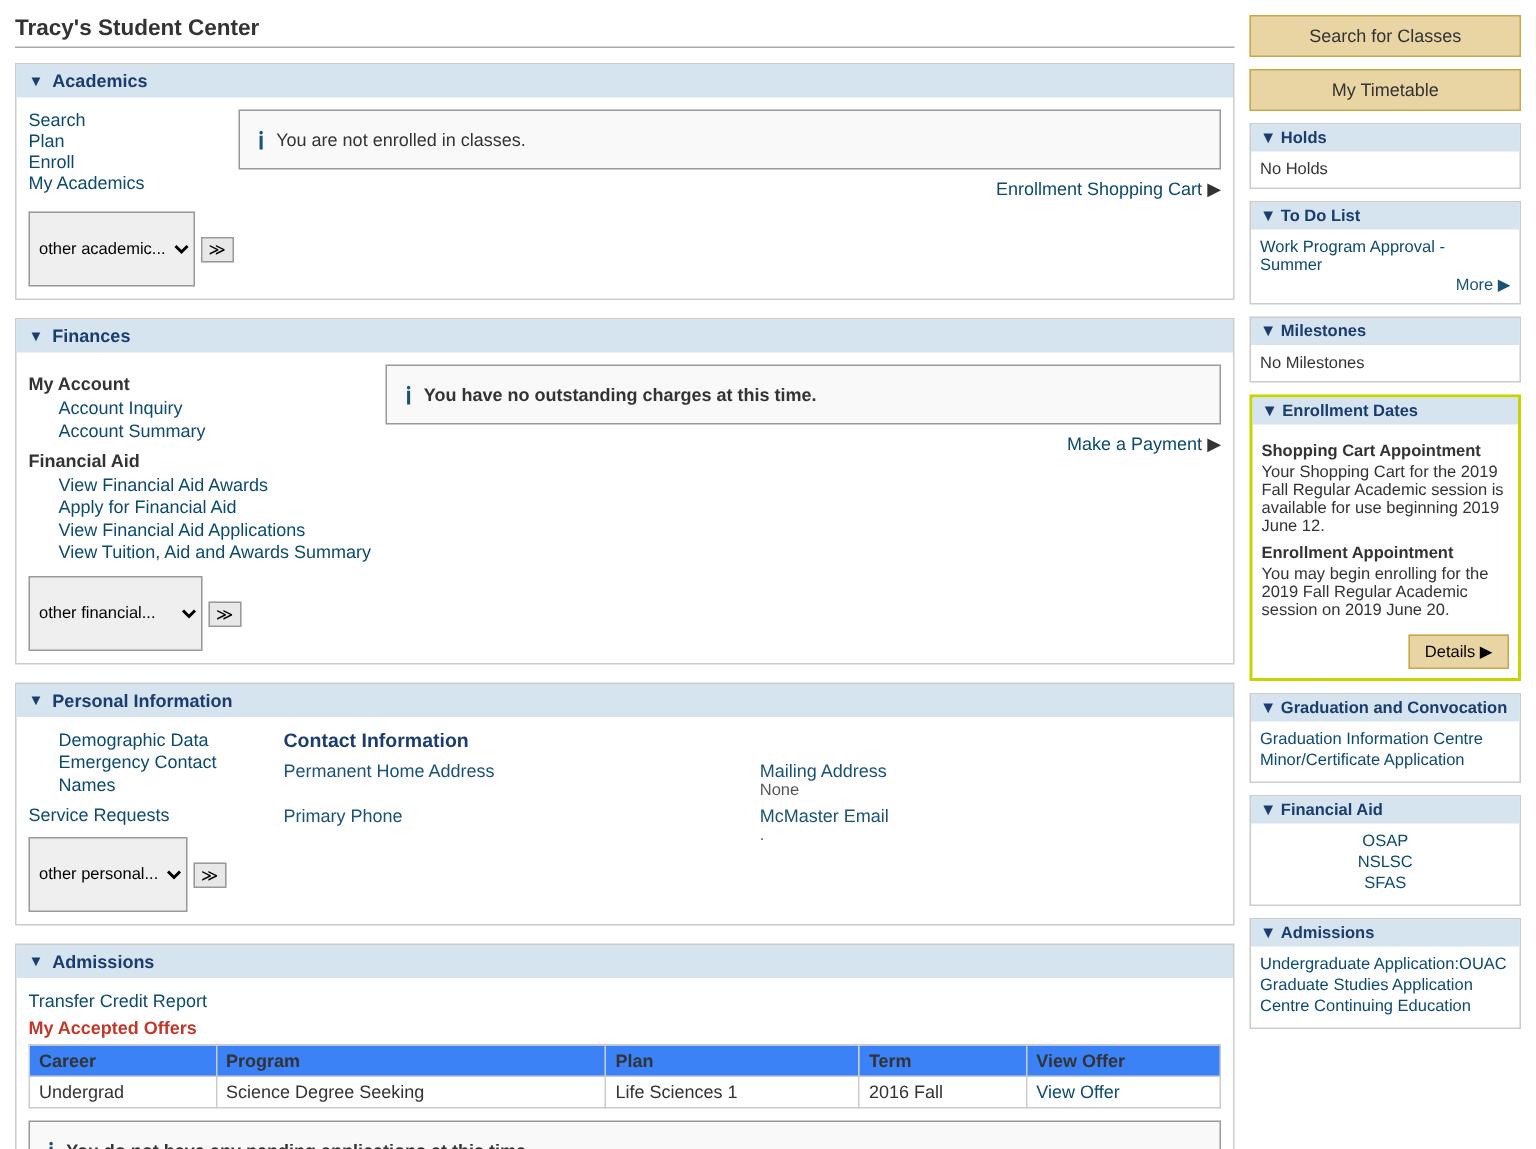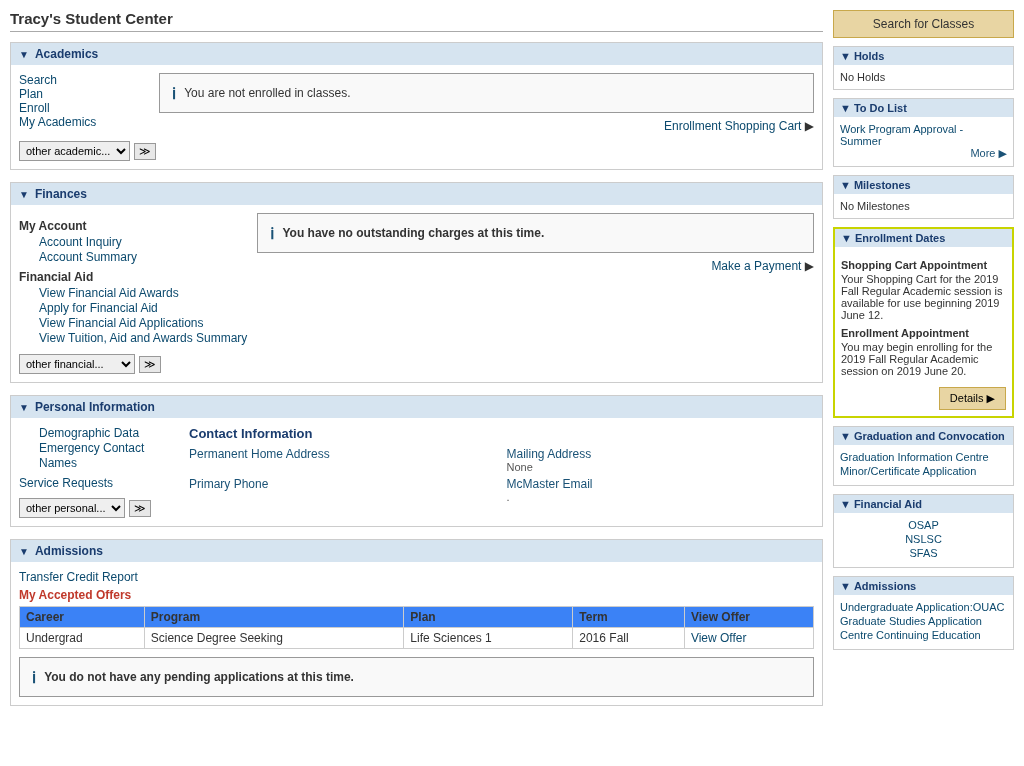--- a/index.html
+++ b/index.html
@@ -21,21 +21,21 @@
     .academics-layout { display: flex; gap: 10px; }
     .academics-left { min-width: 130px; }
     .academics-right { flex: 1; }
 
     .info-box { border: 1px solid #999; padding: 8px 12px; display: flex; align-items: center; gap: 8px; background: #f9f9f9; font-size: 12px; }
     .info-icon { color: #1a5276; font-size: 16px; font-weight: bold; }
 
     .enrollment-link { text-align: right; margin-top: 6px; font-size: 12px; }
 
     .dropdown-row { display: flex; align-items: center; gap: 4px; margin-top: 8px; }
-    .dropdown-row select { font-size: 11px; padding: 2px 2px; border: 1px solid #999; }
+    .dropdown-row select { font-size: 11px; padding: 17px 2px; border: 1px solid #999; }
     .go-btn { background: #e8e8e8; border: 1px solid #999; padding: 1px 4px; cursor: pointer; font-size: 11px; }
 
     
     .finances-layout { display: flex; gap: 10px; }
     .finances-left { min-width: 200px; }
     .finances-right { flex: 1; }
 
     .section-label { font-weight: bold; font-size: 12px; margin-top: 6px; margin-bottom: 2px; }
     .link-list { list-style: none; }
     .link-list li { margin-bottom: 1px; margin-left: 20px; }
@@ -255,20 +255,21 @@
           <strong>You do not have any pending applications at this time.</strong>
         </div>
       </div>
     </div>
 
   </div>
 
   <div class="right-sidebar">
 
     <button class="sidebar-btn">Search for Classes</button>
+    <button class="sidebar-btn">My Timetable</button>
 
     <div class="sidebar-section">
       <div class="sidebar-section-header">
         <span>▼</span>
         <span>Holds</span>
       </div>
       <div class="sidebar-section-body">
         <span>No Holds</span>
       </div>
     </div>

